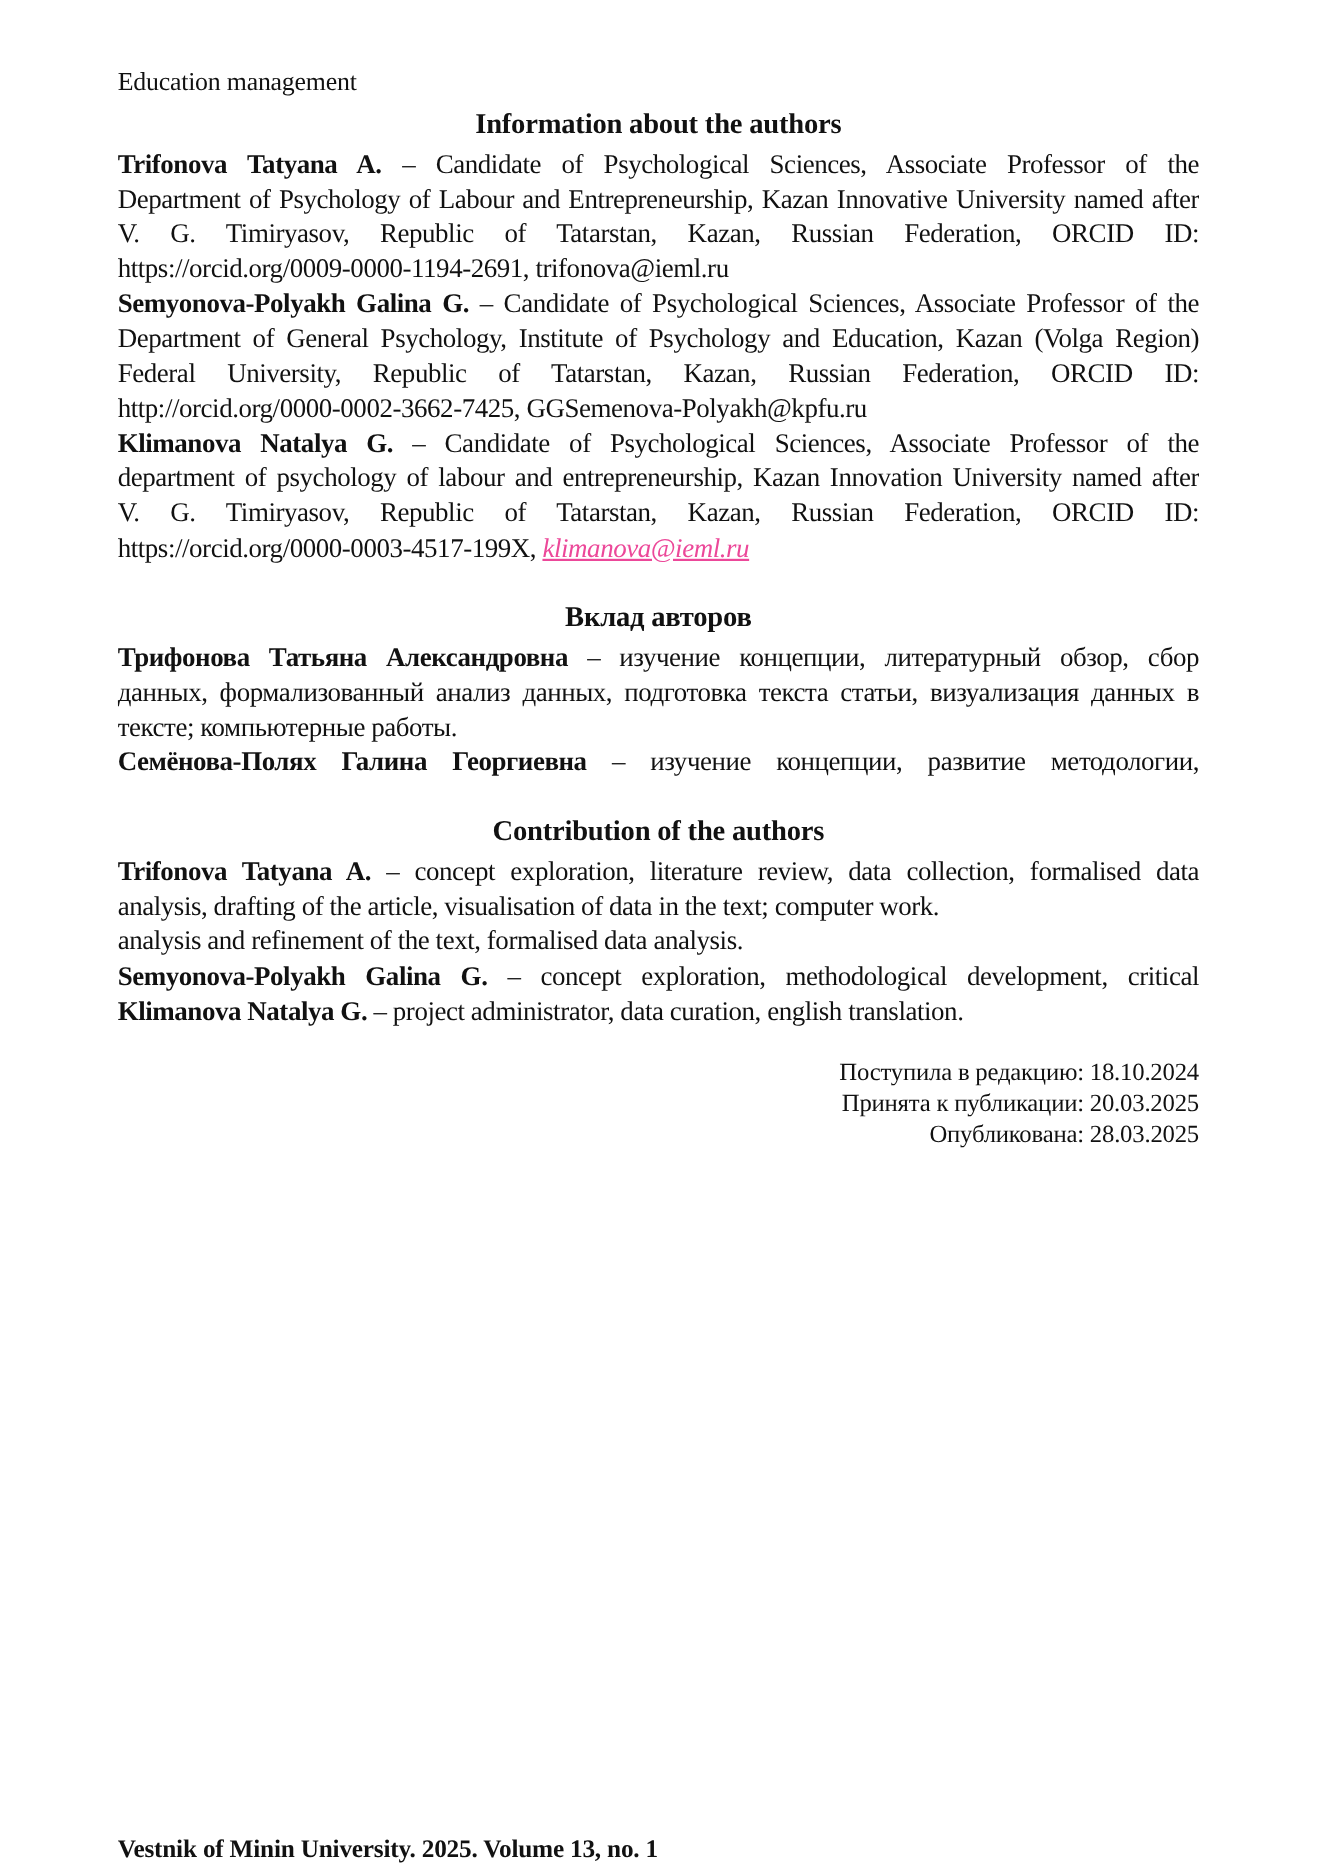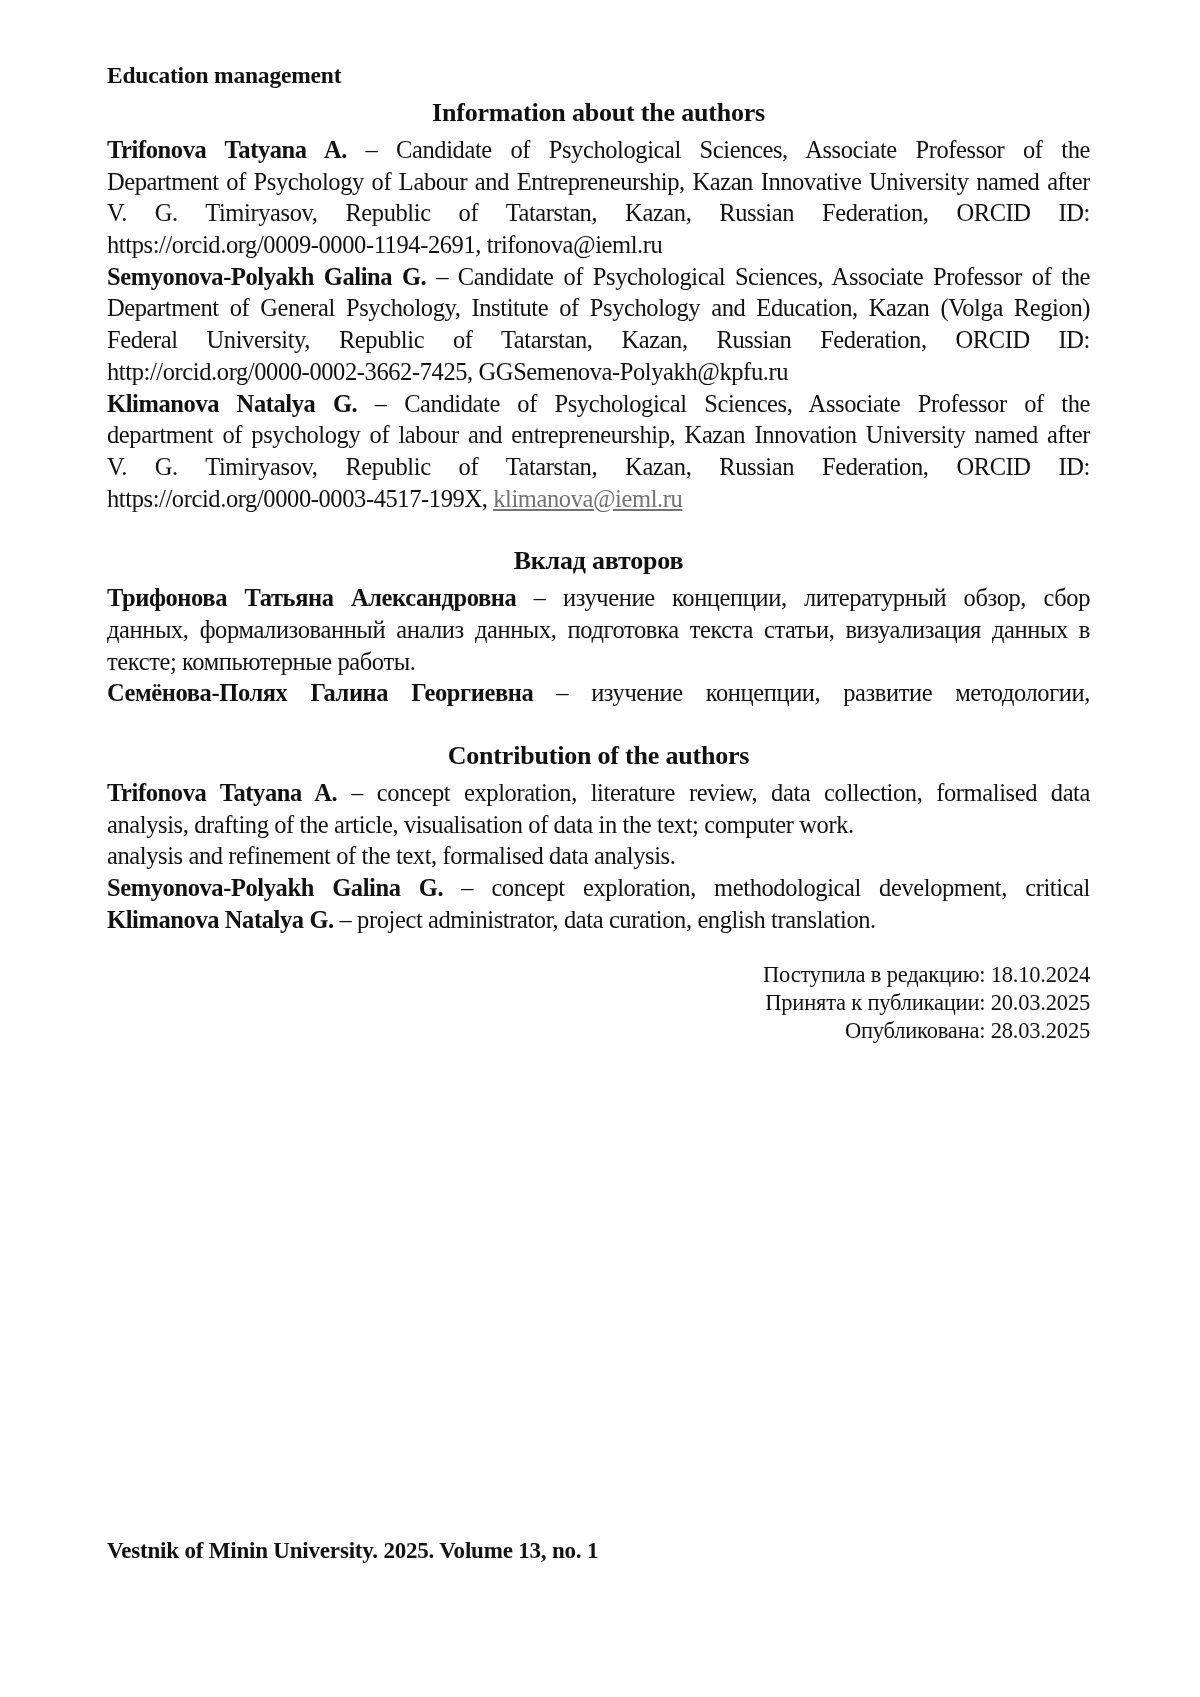--- a/index.html
+++ b/index.html
@@ -9,21 +9,21 @@
     height: 1697px;
     box-sizing: border-box;
     background: #ffffff;
     padding: 0 110px 0 107px;
     overflow: hidden;
     font-family: "Liberation Serif", "DejaVu Serif", serif;
     color: #111111;
   }
   .running-head {
     margin-top: 60px;
-    font-weight: bold;
+    font-weight: normal;
     font-size: 23.5px;
     line-height: 30px;
     letter-spacing: -0.2px;
   }
   .sec { margin-top: 30px; }
   .sec:first-child { margin-top: 6px; }
   .heading {
     text-align: center;
     font-weight: bold;
     font-size: 26px;
@@ -47,21 +47,21 @@
   .dates {
     margin-top: 26px;
     font-size: 22.5px;
     line-height: 28px;
     letter-spacing: -0.2px;
     text-align: right;
   }
   .footer {
     position: absolute;
     left: 107px;
-    top: 1538px;
+    top: 1668px;
     font-weight: bold;
     font-size: 23px;
     letter-spacing: -0.2px;
   }
 </style>
 </head>
 <body>
 
 <div class="page">
   <div class="running-head">Education management</div>
@@ -78,21 +78,21 @@
         <div class="para">
           <div class="tline"><b>Semyonova-Polyakh Galina G.</b><span> – Candidate of Psychological Sciences, Associate Professor of the</span></div>
           <div class="tline"><span>Department of General Psychology, Institute of Psychology and Education, Kazan (Volga Region)</span></div>
           <div class="tline"><span>Federal University, Republic of Tatarstan, Kazan, Russian Federation, ORCID ID:</span></div>
           <div class="tline last"><span>http://orcid.org/0000-0002-3662-7425, GGSemenova-Polyakh@kpfu.ru</span></div>
         </div>
         <div class="para">
           <div class="tline"><b>Klimanova Natalya G.</b><span> – Candidate of Psychological Sciences, Associate Professor of the</span></div>
           <div class="tline"><span>department of psychology of labour and entrepreneurship, Kazan Innovation University named after</span></div>
           <div class="tline"><span>V. G. Timiryasov, Republic of Tatarstan, Kazan, Russian Federation, ORCID ID:</span></div>
-          <div class="tline last"><span>https://orcid.org/0000-0003-4517-199X, </span><a class="doclink" href="#" style="color: #737373;">klimanova@ieml.ru</a></div>
+          <div class="tline last"><span>https://orcid.org/0000-0003-4517-199X, </span><a class="doclink" href="#" style="color: #ec4899; font-style: italic;">klimanova@ieml.ru</a></div>
         </div>
       </div>
       <div class="sec">
         <div class="heading">Вклад авторов</div>
         <div class="para">
           <div class="tline"><b>Трифонова Татьяна Александровна</b><span> – изучение концепции, литературный обзор, сбор</span></div>
           <div class="tline"><span>данных, формализованный анализ данных, подготовка текста статьи, визуализация данных в</span></div>
           <div class="tline last"><span>тексте; компьютерные работы.</span></div>
         </div>
         <div class="para">

